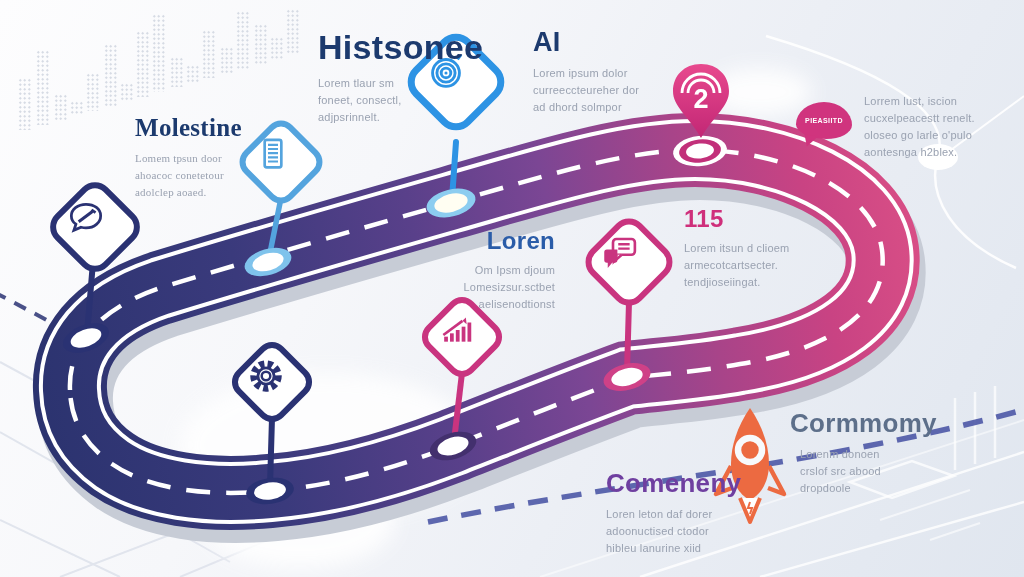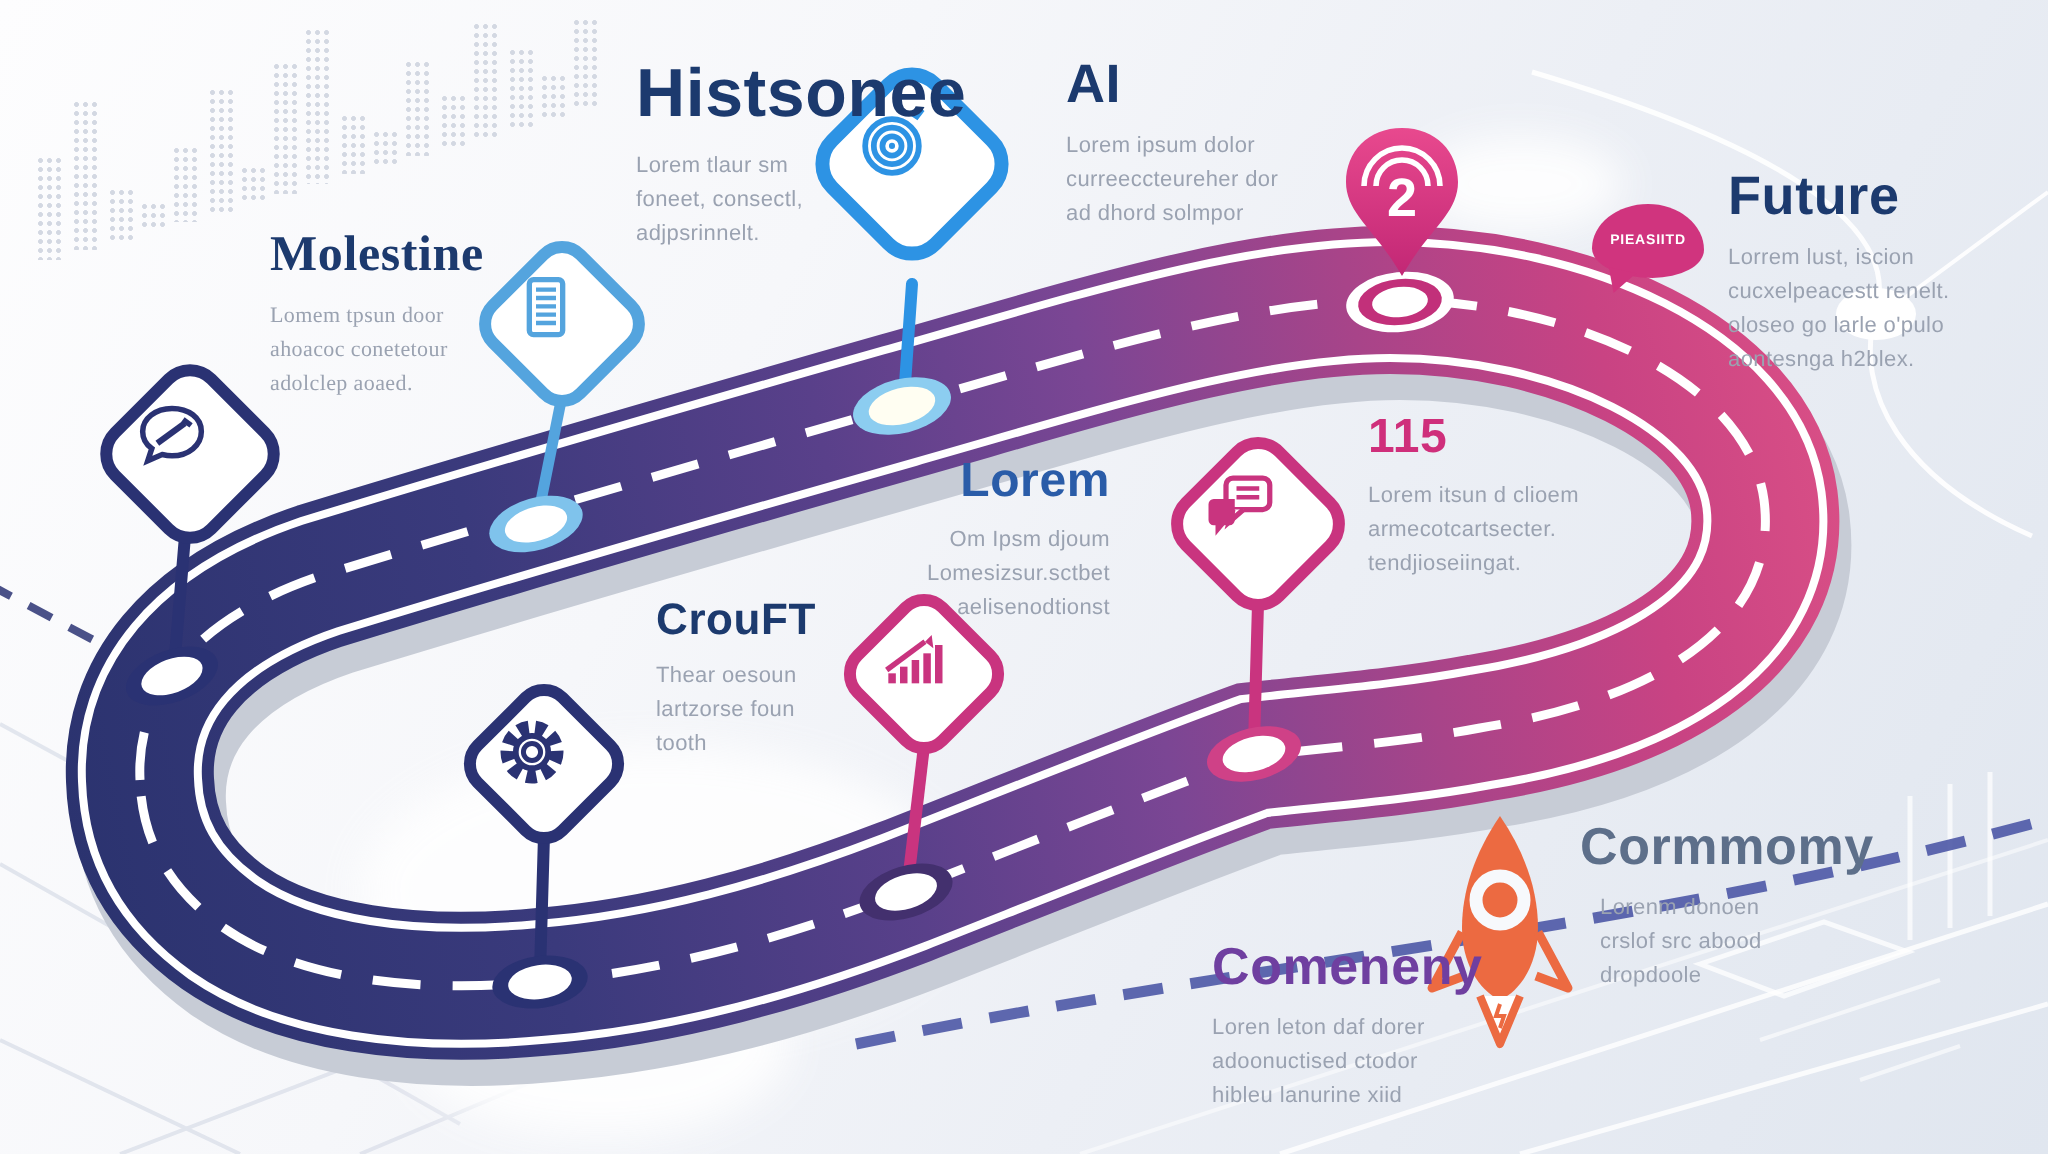--- a/index.html
+++ b/index.html
@@ -268,55 +268,46 @@
   <div class="mblock" style="left:513px;top:28px;margin-left:20px;">
     <div class="mtitle t-navy" style="font-size:27px;">AI</div>
     <div class="mbody">
       <div>Lorem ipsum dolor</div>
       <div>curreeccteureher dor</div>
       <div>ad dhord solmpor</div>
     </div>
   </div>
 
   <div class="mblock" style="left:864px;top:84px;">
-    <div class="mtitle t-navy" style="font-size:27px;">Future</div>
     <div class="mbody">
       <div>Lorrem lust, iscion</div>
       <div>cucxelpeacestt renelt.</div>
       <div>oloseo go larle o'pulo</div>
       <div>aontesnga h2blex.</div>
     </div>
   </div>
 
   <div class="mblock right" style="left:425px;top:228px;width:130px;">
-    <div class="mtitle t-blue" style="font-size:24px;">Lorem</div>
+    <div class="mtitle t-blue" style="font-size:24px;">Loren</div>
     <div class="mbody">
       <div>Om Ipsm djoum</div>
       <div>Lomesizsur.sctbet</div>
       <div>aelisenodtionst</div>
     </div>
   </div>
 
   <div class="mblock" style="left:684px;top:206px;">
     <div class="mtitle t-pink" style="font-size:24px;">115</div>
     <div class="mbody">
       <div>Lorem itsun d clioem</div>
       <div>armecotcartsecter.</div>
       <div>tendjioseiingat.</div>
     </div>
   </div>
 
-  <div class="mblock" style="left:328px;top:298px;">
-    <div class="mtitle t-navy" style="font-size:22px;">CrouFT</div>
-    <div class="mbody">
-      <div>Thear oesoun</div>
-      <div>lartzorse foun</div>
-      <div>tooth</div>
-    </div>
-  </div>
 
   <div class="mblock" style="left:606px;top:446px;">
     <div class="mtitle t-purple" style="font-size:26px;margin-top:24px;">Comeneny</div>
     <div class="mbody">
       <div>Loren leton daf dorer</div>
       <div>adoonuctised ctodor</div>
       <div>hibleu lanurine xiid</div>
     </div>
   </div>
 

